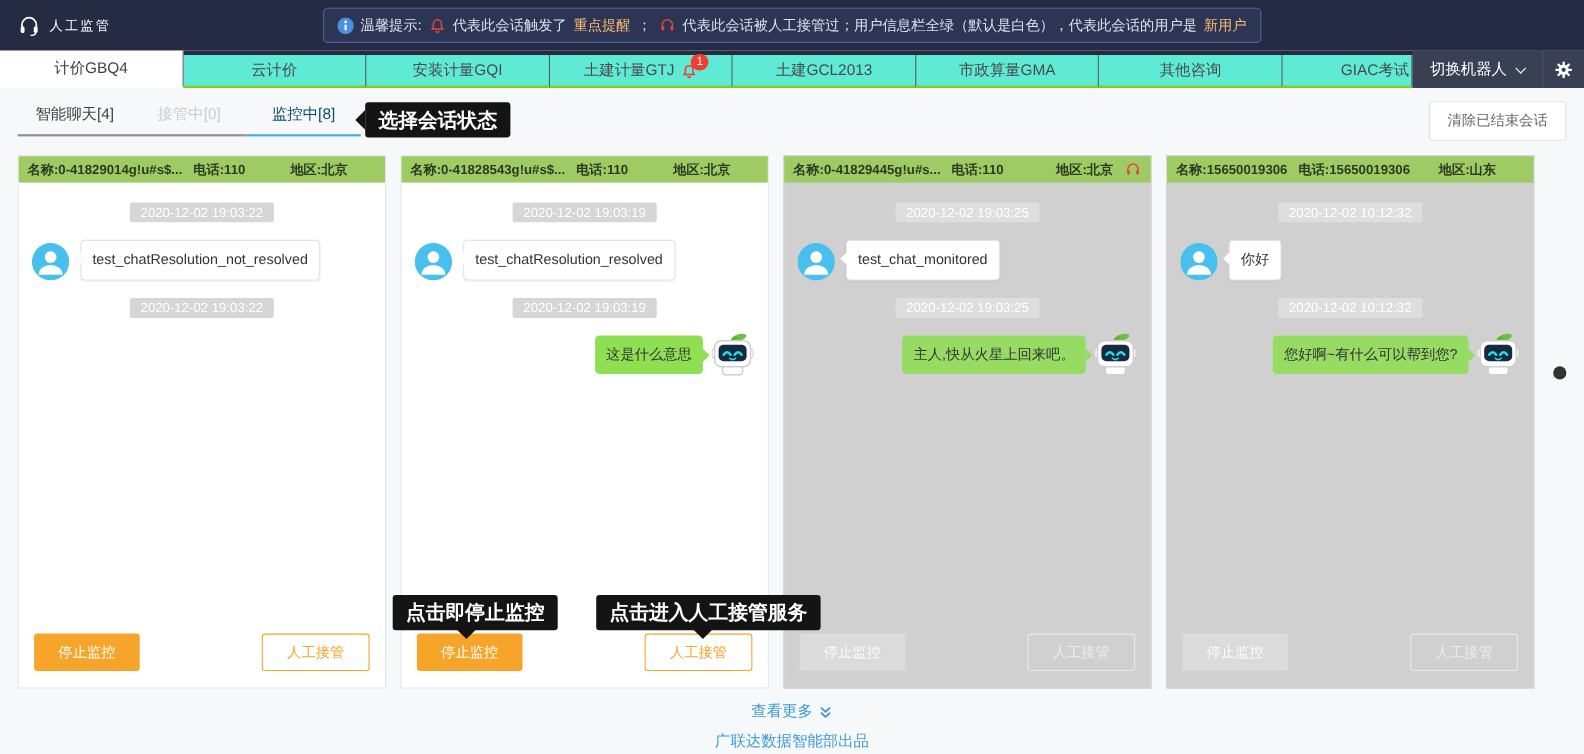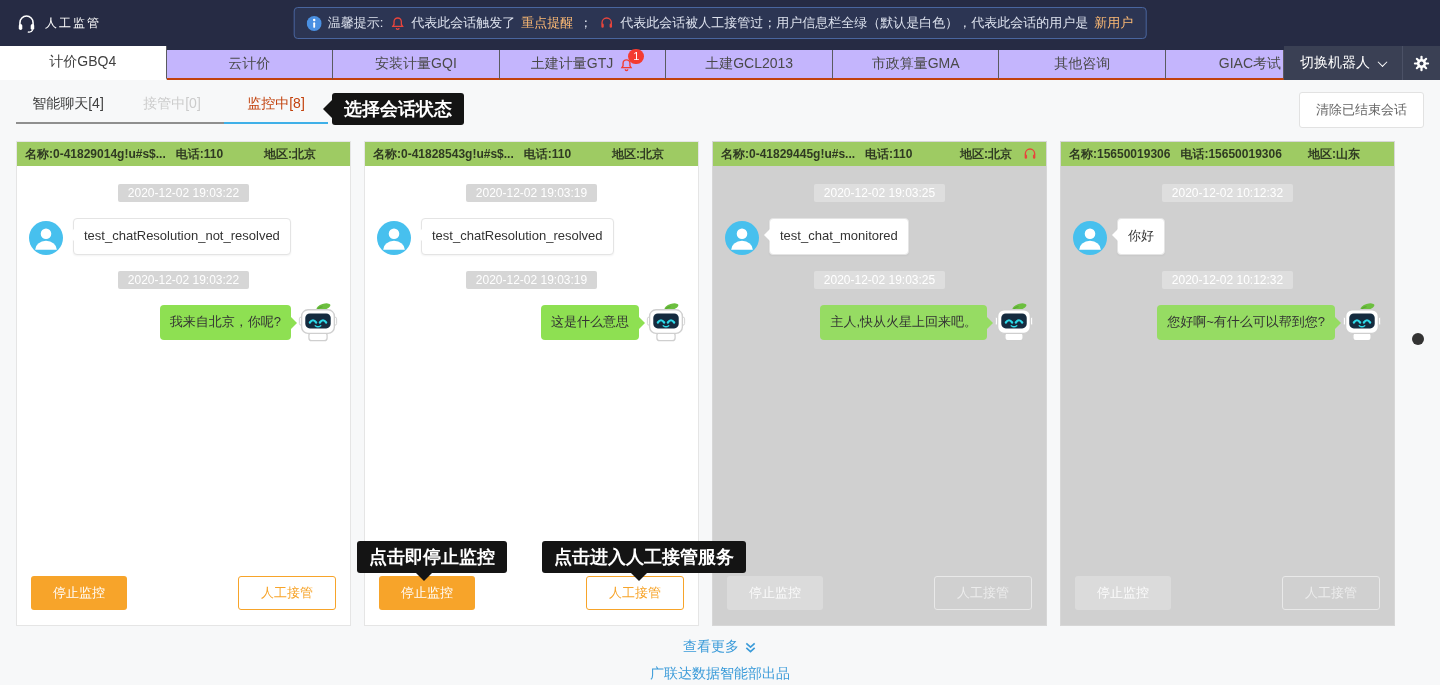--- a/index.html
+++ b/index.html
@@ -13,21 +13,21 @@
   .tipbox { position:absolute; left:50%; top:50%; transform:translate(-50%,-50%);
     display:flex; align-items:center; gap:6px; white-space:nowrap;
     background:rgba(90,130,200,0.12); border:1px solid #49659e; border-radius:4px;
     padding:6px 12px; font-size:13px; color:#dde2ee; }
   .tipbox .link { color:#fdba74; cursor:pointer; }
   .icon { display:inline-flex; align-items:center; justify-content:center; }
 
   
   .tabbar { height:34px; background:#262b44; display:flex; }
   .tabs { display:flex; flex:1; min-width:0; }
-  .tab { flex:1; margin-top:4px; background:#c4b5fd; border-bottom:2px solid #c2410c;
+  .tab { flex:1; margin-top:4px; background:#5eead4; border-bottom:2px solid #84cc16;
     border-right:1px solid #5a5b60; display:flex; align-items:center; justify-content:center;
     gap:6px; font-size:14px; color:#4a4a4a; cursor:pointer; white-space:nowrap; position:relative; }
   .tab.active { margin-top:0; background:#fff; border-bottom:2px solid #fff; color:#404040; }
   .tab.trunc { flex:0 0 118px; overflow:hidden; justify-content:flex-end; padding-right:2px; }
   .tab-bell { position:relative; display:inline-flex; }
   .tab-badge { position:absolute; top:-8px; left:9px; background:#f43b30; color:#fff;
     min-width:16px; height:15px; line-height:15px; border-radius:8px; font-size:11px;
     text-align:center; padding:0 3px; }
   .switch-robot { flex:none; width:118px; background:#3a4054; color:#fff; display:flex;
     align-items:center; justify-content:center; gap:9px; font-size:14px; cursor:pointer; }
@@ -35,21 +35,21 @@
     transform:rotate(45deg) translate(-1px,-1px); }
   .gear-btn { flex:none; width:38px; background:#3a4054; border-left:1px solid #4b5166;
     display:flex; align-items:center; justify-content:center; cursor:pointer; }
 
   
   .subnav { position:relative; margin-top:12px; padding-left:16px; height:34px; display:flex; align-items:flex-start; }
   .subtab { min-width:104px; text-align:center; padding:3px 8px 9px; font-size:14px;
     border-bottom:2px solid #8f8f8f; cursor:pointer; }
   .subtab.default { color:#3f3f3f; }
   .subtab.muted { color:#cccccc; }
-  .subtab.active { color:#c2410c; border-bottom-color:#3fb0e8; }
+  .subtab.active { color:#0c4a6e; border-bottom-color:#3fb0e8; }
   .clear-btn { position:absolute; right:16px; top:0; background:#fff; border:1px solid #e2e2e2;
     border-radius:3px; color:#666; font-size:13px; padding:8px 16px; cursor:pointer; }
 
   
   .cards { display:flex; gap:13px; padding:15px 0 0 16px; }
   .card { flex:none; width:335px; height:485px; background:#fff; border:1px solid #e5e5e5;
     display:flex; flex-direction:column; }
   .card.dimmed { background:#d0d0d0; border-color:#d7d7d7; }
   .card-head { flex:none; height:24px; background:#9ecb63; display:flex; align-items:center;
     padding:0 8px; font-size:12px; font-weight:bold; color:#2f3a22; position:relative; }
@@ -217,37 +217,20 @@
           <span class="icon">
             <svg width="34" height="34" viewBox="0 0 36 36">
               <circle cx="18" cy="18" r="18" fill="#47c0ee"></circle>
               <circle cx="18" cy="13.5" r="5.6" fill="#fff"></circle>
               <path d="M6.5 30.5a11.5 9.5 0 0 1 23 0z" fill="#fff"></path>
             </svg>
           </span>
           <div class="bubble user-bubble">test_chatResolution_not_resolved</div>
         </div>
         <div class="msg-time">2020-12-02 19:03:22</div>
-        <div class="msg-row bot">
-          <div class="bubble bot-bubble">我来自北京，你呢?</div>
-          <span class="robot icon">
-            <svg width="40" height="43" viewBox="0 0 44 46">
-              <ellipse cx="28" cy="6" rx="8" ry="3.4" fill="#6cbf3f" transform="rotate(-18 28 6)"></ellipse>
-              <path d="M21 9q2-3 6-3.5" stroke="#5aa832" stroke-width="1.4" fill="none"></path>
-              <rect x="1.5" y="17" width="4" height="9" rx="2" fill="#fff" stroke="#cfcfcf"></rect>
-              <rect x="38.5" y="17" width="4" height="9" rx="2" fill="#fff" stroke="#cfcfcf"></rect>
-              <rect x="12" y="34" width="20" height="9" rx="3" fill="#fff" stroke="#cfcfcf" stroke-width="1.4"></rect>
-              <rect x="4" y="9" width="36" height="26" rx="7" fill="#fff" stroke="#cfcfcf" stroke-width="1.5"></rect>
-              <rect x="8" y="13" width="28" height="16.5" rx="5" fill="#152b3f"></rect>
-              <path d="M13 23q3.5-5 7 0" stroke="#2ed9e8" stroke-width="2.4" fill="none" stroke-linecap="round"></path>
-              <path d="M24 23q3.5-5 7 0" stroke="#2ed9e8" stroke-width="2.4" fill="none" stroke-linecap="round"></path>
-              <path d="M19 26.5q3 2.6 6 0" stroke="#2ed9e8" stroke-width="1.6" fill="none" stroke-linecap="round"></path>
-            </svg>
-          </span>
-        </div>
       </div>
       <div class="card-foot">
         <button class="btn-stop">停止监控</button>
         <button class="btn-take">人工接管</button>
       </div>
     </div>
     <div class="card">
       <div class="card-head">
         <span class="c-name">名称:0-41828543g!u#s$...</span>
         <span class="c-phone">电话:110</span>

